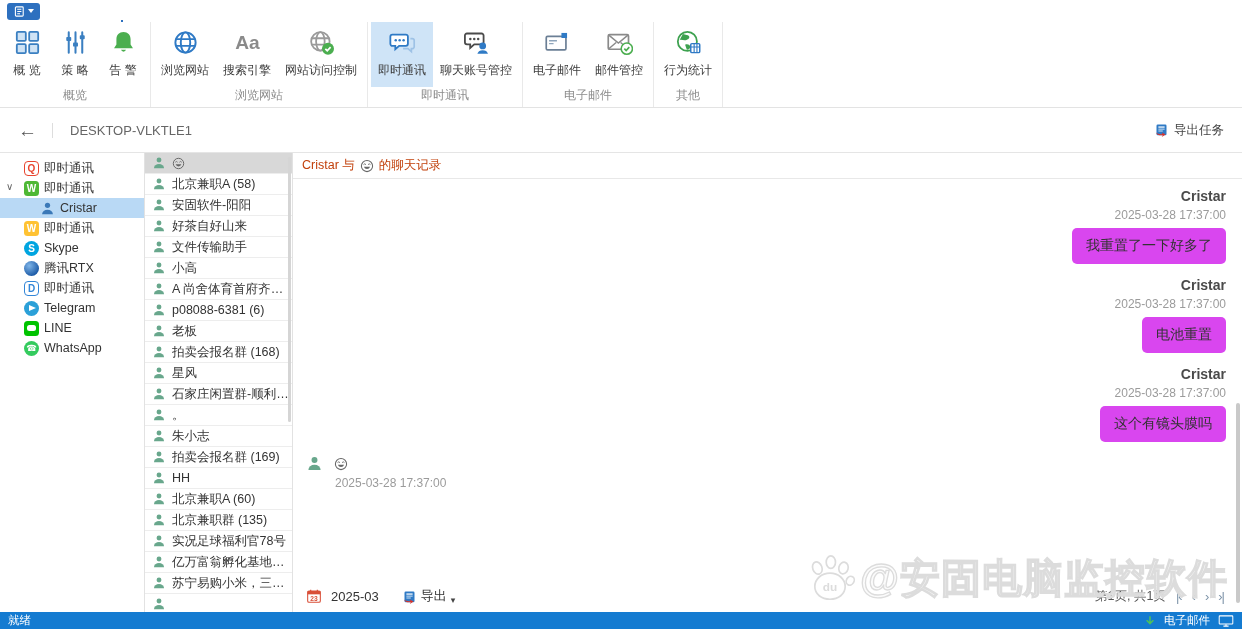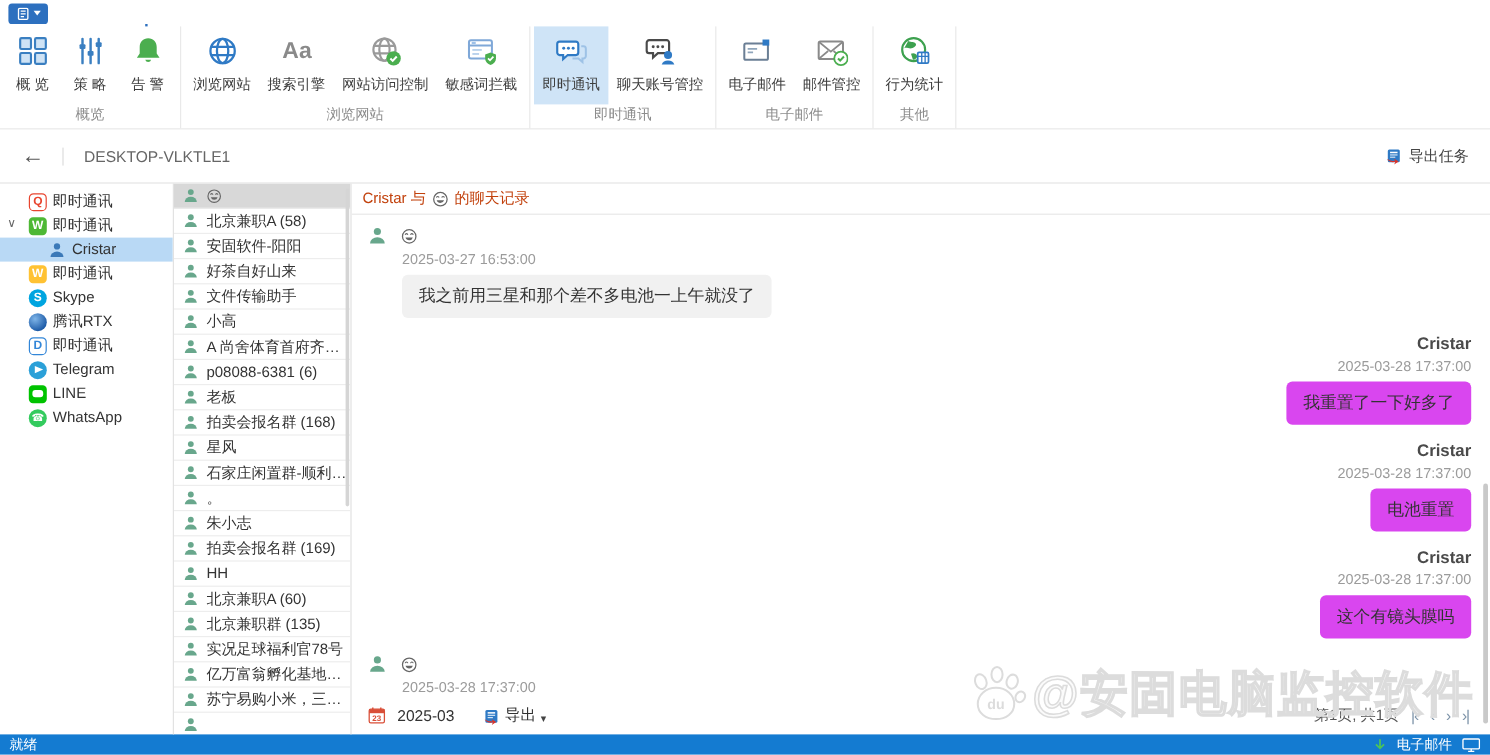--- a/index.html
+++ b/index.html
@@ -275,26 +275,20 @@
             <use href="#sym-aa"></use>
           </svg>
           <span>搜索引擎</span>
         </div>
         <div class="rbtn ic-globe-check">
           <svg>
             <use href="#sym-globe-check"></use>
           </svg>
           <span>网站访问控制</span>
         </div>
-        <div class="rbtn ic-page-shield">
-          <svg>
-            <use href="#sym-page-shield"></use>
-          </svg>
-          <span>敏感词拦截</span>
-        </div>
       </div>
     <div class="rlabel">浏览网站</div>
   </div>
   <div class="rgroup">
     <div class="rbtns">
 
     <div class="rbtn active ic-chat">
           <svg>
             <use href="#sym-chat"></use>
           </svg>
@@ -588,33 +582,20 @@
     <div class="chat-header">
       <span>Cristar 与</span>
       <svg class="smiley">
           <use href="#sym-smiley"></use>
         </svg>
       <span>的聊天记录</span>
     </div>
 
     <div class="chat-msgs">
 
-    <div class="msg left">
-          <div class="row1">
-            <svg class="avatar">
-              <use href="#sym-person"></use>
-            </svg>
-            <svg class="smiley">
-              <use href="#sym-smiley"></use>
-            </svg>
-
-          </div>
-          <div class="time">2025-03-27 16:53:00</div>
-          <div class="bubble">我之前用三星和那个差不多电池一上午就没了</div>
-        </div>
         <div class="msg right">
           <div class="row1">
 
             <span class="sender">Cristar</span>
           </div>
           <div class="time">2025-03-28 17:37:00</div>
           <div class="bubble">我重置了一下好多了</div>
         </div>
         <div class="msg right">
           <div class="row1">

